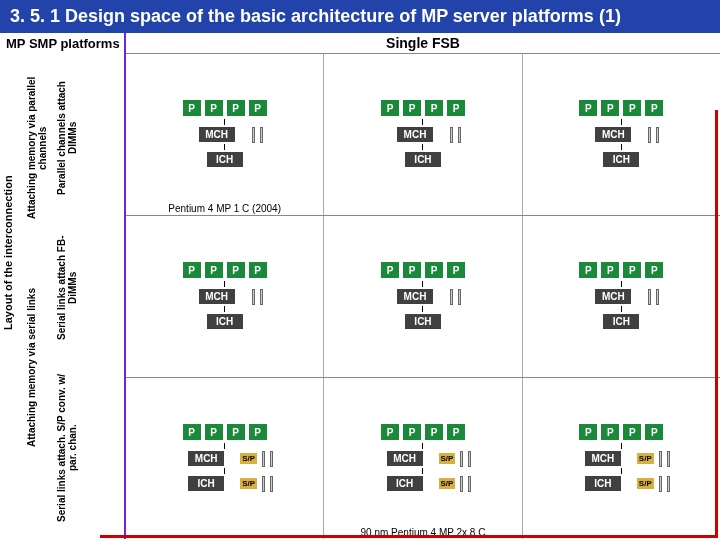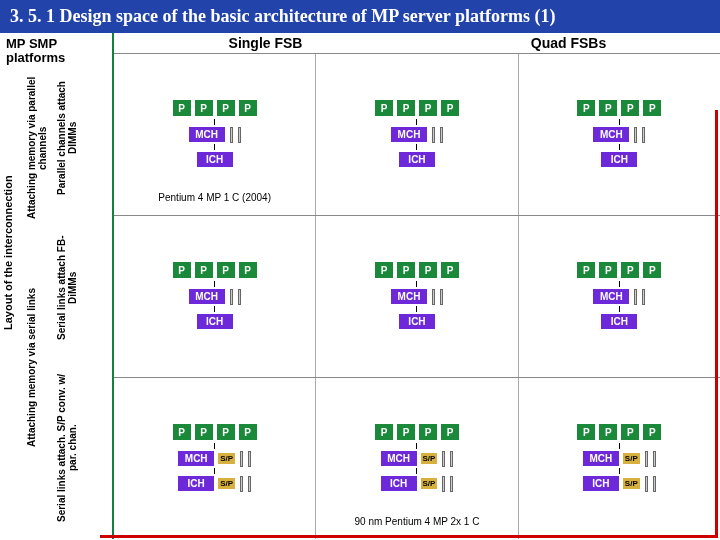--- a/index.html
+++ b/index.html
@@ -1,34 +1,34 @@
 <!DOCTYPE html>
 <html><head>
 <meta charset="utf-8">
 <style>
   * { box-sizing: border-box; margin: 0; padding: 0; }
   body { font-family: Arial, sans-serif; background: #fff; width: 720px; height: 540px; overflow: hidden; position: relative; }
-  .titlebar { background: #2244aa; color: #fff; font-size: 18px; font-weight: bold; padding: 6px 10px; width: 100%; font-family: Liberation Serif, serif; }
+  .titlebar { background: #2244aa; color: #fff; font-size: 18px; font-weight: bold; padding: 6px 10px; width: 100%; }
   .main { display: flex; height: calc(100% - 34px); }
-  .sidebar { width: 112px; position: relative; padding: 4px 2px; }
+  .sidebar { width: 124px; position: relative; padding: 4px 2px; }
   .mp-label { font-weight: bold; font-size: 13px; line-height: 1.1; margin-bottom: 6px; padding-left: 4px;}
   .vlabels { position: absolute; left: 2px; top: 40px; bottom: 10px; width: 95px; }
   .vlabel { position: absolute; writing-mode: vertical-rl; transform: rotate(180deg); font-weight: bold; font-size: 11px; text-align: center; white-space: nowrap; }
-  .grid { flex: 1; display: flex; flex-direction: column; border-left: 2px solid #15803d; justify-content: space-between; }
+  .grid { flex: 1; display: flex; flex-direction: column; border-left: 2px solid #6d28d9; justify-content: space-between; }
   .colheads { display: flex; }
   .colhead { flex: 1; text-align: center; font-weight: bold; font-size: 14px; padding: 2px 0; }
   .row { display: flex; flex: 1; border-top: 1px solid #888; position: relative; }
   .cell { flex: 1; border-right: 1px solid #aaa; position: relative; display: flex; flex-direction: column; align-items: center; justify-content: center; padding: 2px 4px; }
   .cell:last-child { border-right: none; }
   .procs { display: flex; gap: 4px; margin-bottom: 3px; }
   .pbox { width: 18px; height: 16px; background: #1a8a3a; color: #fff; font-size: 10px; font-weight: bold; display: flex; align-items: center; justify-content: center; }
-  .chip { background: #6d28d9; color: #fff; font-size: 10px; font-weight: bold; padding: 2px 6px; margin: 2px 0; min-width: 36px; text-align: center; position: relative; }
+  .chip { background: #404040; color: #fff; font-size: 10px; font-weight: bold; padding: 2px 6px; margin: 2px 12px; min-width: 36px; text-align: center; position: relative; }
   .dimm { width: 3px; height: 16px; background: #ccc; border: 1px solid #666; display: inline-block; margin-left: 1px; vertical-align: middle;}
   .sp { background: #d8b040; color:#000; font-size: 8px; padding: 1px 2px; font-weight: bold;}
-  .caption { font-size: 10px; text-align: center; position: absolute; bottom: 12px; left: 0; right: 0; color: #000;}
+  .caption { font-size: 10px; text-align: center; position: absolute; bottom: 1px; left: 0; right: 0; color: #000;}
   .redbar-h { position: absolute; left: 100px; right: 4px; bottom: 2px; height: 3px; background: #cc0000; }
   .redbar-v { position: absolute; right: 2px; top: 110px; bottom: 2px; width: 3px; background: #cc0000; }
   .conn { width: 1px; height: 6px; background:#000; }
   .mchrow { display:flex; align-items:center; gap:4px;}
 </style>
 </head>
 <body>
 
 <div class="titlebar">3. 5. 1 Design space of the basic architecture of MP server platforms (1)</div>
 
@@ -41,21 +41,20 @@
       <div class="vlabel" style="left:24px; top:180px; height:230px; font-size:10px; white-space:normal; width:24px;">Attaching memory via serial links</div>
       <div class="vlabel" style="left:54px; top:0px; height:130px; font-size:10px; white-space:normal; width:24px;">Parallel channels attach DIMMs</div>
       <div class="vlabel" style="left:54px; top:150px; height:130px; font-size:10px; white-space:normal; width:24px;">Serial links attach FB-DiMMs</div>
       <div class="vlabel" style="left:54px; top:300px; height:150px; font-size:10px; white-space:normal; width:26px;">Serial links attach. S/P conv. w/ par. chan.</div>
     </div>
   </div>
 
   <div class="grid">
     <div class="colheads">
       <div class="colhead">Single FSB</div>
-      <div class="colhead">Quad FSBs</div>
     </div>
 
     <div class="row">
       <div class="cell">
         <div class="procs">
           <div class="pbox">P</div>
           <div class="pbox">P</div>
           <div class="pbox">P</div>
           <div class="pbox">P</div>
         </div>
@@ -191,21 +190,21 @@
           <span class="dimm"></span>
             <span class="dimm"></span>
         </div>
         <div class="conn"></div>
         <div class="mchrow">
           <div class="chip">ICH</div>
           <span class="sp">S/P</span>
           <span class="dimm"></span>
             <span class="dimm"></span>
         </div>
-        <div class="caption">90 nm Pentium 4 MP 2x 1 C</div>
+        <div class="caption">90 nm Pentium 4 MP 2x 8 C</div>
       </div>
       <div class="cell">
         <div class="procs">
           <div class="pbox">P</div>
           <div class="pbox">P</div>
           <div class="pbox">P</div>
           <div class="pbox">P</div>
         </div>
         <div class="conn"></div>
         <div class="mchrow">

